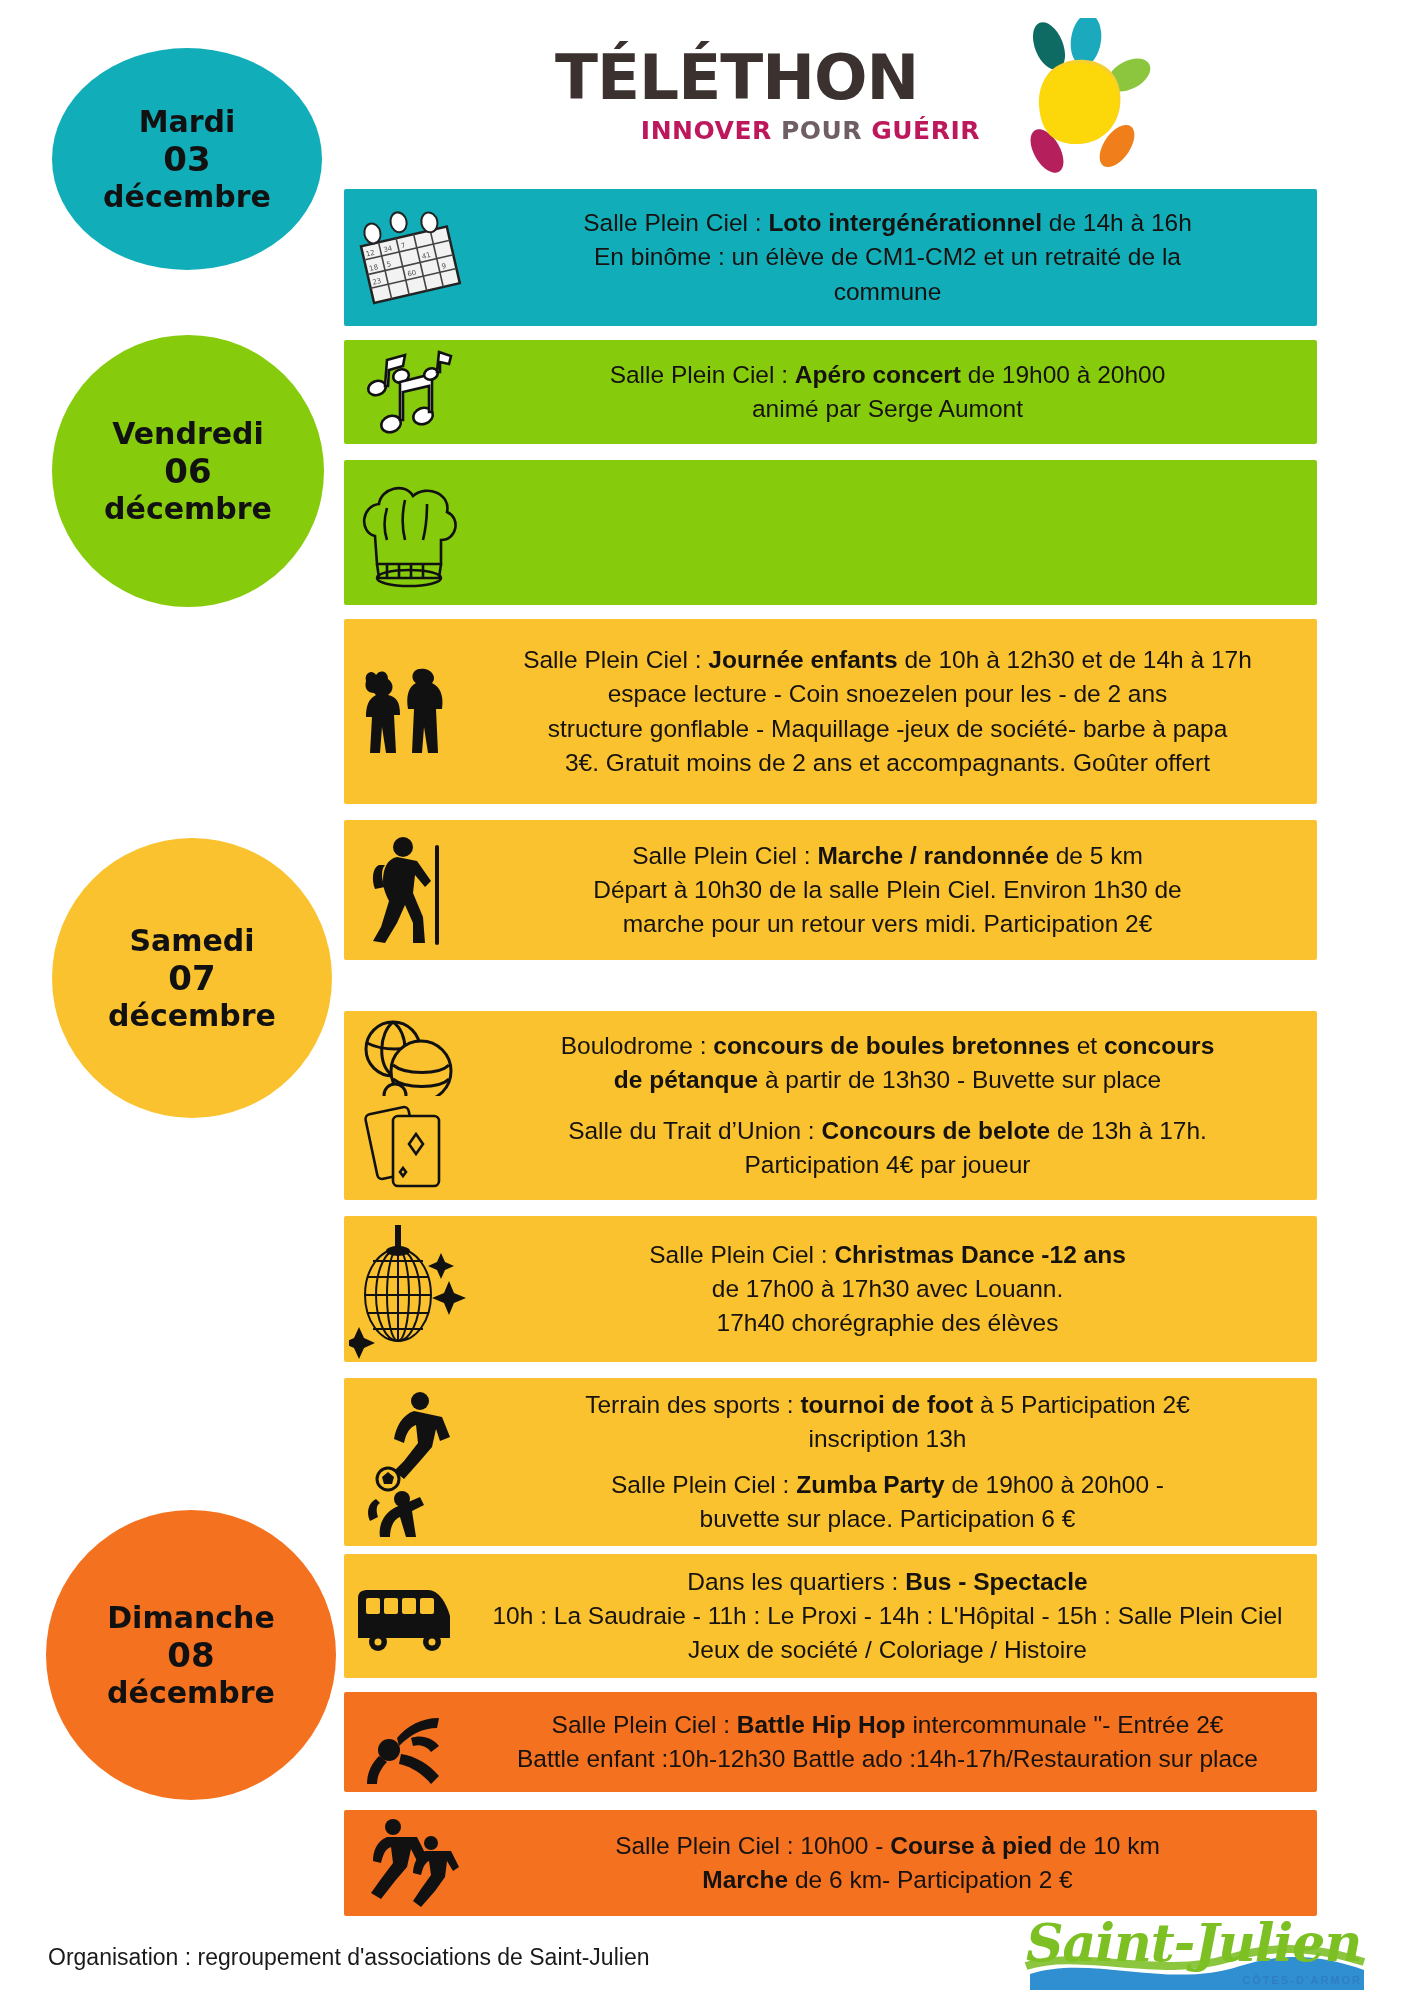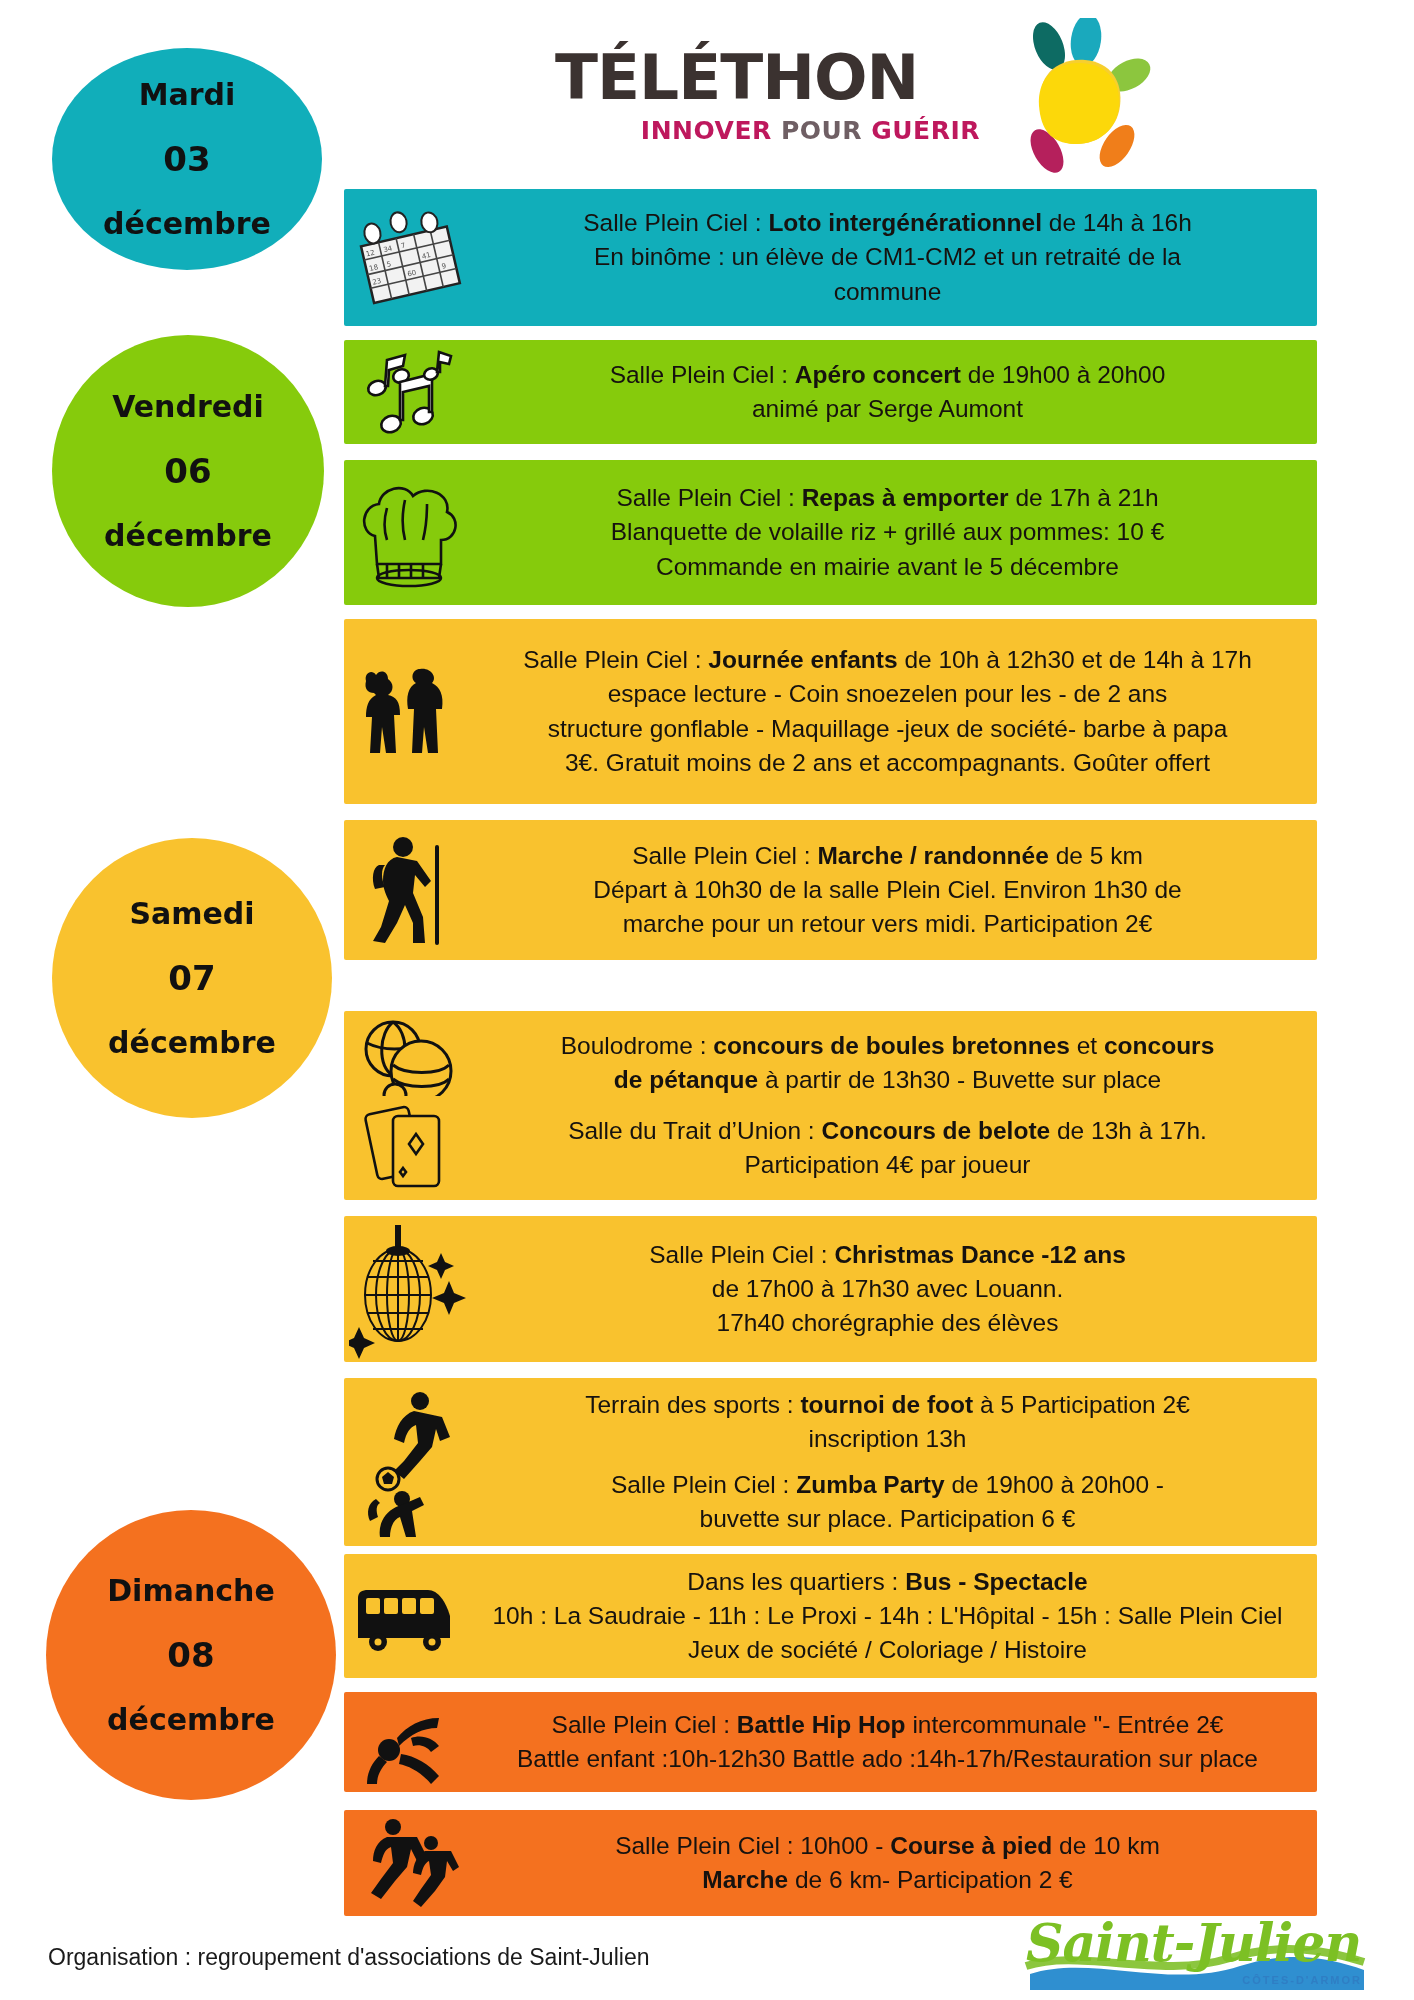--- a/index.html
+++ b/index.html
@@ -30,21 +30,20 @@
   .logo-sub .grey { color: #6f5f64; }
   .sun { position: absolute; left: 432px; top: 0px; width: 175px; height: 160px; }
 
   
   .circle {
     position: absolute; border-radius: 50%;
     display: flex; flex-direction: column; align-items: center; justify-content: center;
     text-align: center; color: #111;
     font-family: "DejaVu Sans", sans-serif; font-weight: 700;
     line-height: 1.18;
-    gap: 27px;
   }
   .circle .l1 { font-size: 30px; }
   .circle .l2 { font-size: 34px; }
   .circle .l3 { font-size: 30px; }
 
   
   .row {
     position: absolute; left: 344px; width: 973px;
     display: flex; align-items: center; border-radius: 2px;
   }
@@ -196,25 +195,20 @@
           <path d="M22 62 C6 58 8 32 26 30 C28 14 52 8 60 22 C74 10 98 20 94 38 C108 44 104 66 88 66 L88 90 L24 90 Z"></path>
           <path d="M24 90 L26 104 L86 104 L88 90"></path>
           <path d="M34 34 C30 48 32 60 34 66"></path>
           <path d="M52 26 C48 44 50 58 52 66"></path>
           <path d="M74 30 C74 46 72 58 70 66"></path>
           <path d="M34 90 L34 104 M46 90 L46 104 M58 90 L58 104 M70 90 L70 104"></path>
           <ellipse cx="56" cy="104" rx="32" ry="8"></ellipse>
         </g>
       </svg>
     </div>
-    <div class="txt">
-        <div><span>Salle Plein Ciel : </span><b>Repas à emporter</b><span> de 17h à 21h</span></div>
-        <div><span>Blanquette de volaille riz + grillé aux pommes: 10 €</span></div>
-        <div><span>Commande en mairie avant le 5 décembre</span></div>
-      </div>
   </div>
 
   <div class="row" id="ev3" style="top:619px; height:185px; background:#F9C22E;">
     <div class="icon">
       <svg width="110" height="110" viewBox="0 0 110 110">
         <g fill="#111">
           <path d="M34 22 C34 14 26 12 22 18 C18 12 10 16 12 24 C10 32 14 36 20 36 L22 38 C14 42 12 50 12 60 L18 60 L16 96 L26 96 L28 70 L32 96 L42 96 L40 58 L46 58 C46 44 42 40 34 38 C40 34 40 26 34 22 Z"></path>
           <path d="M66 12 C58 12 56 22 62 26 C54 30 52 40 54 52 L60 52 L58 96 L68 96 L70 70 L74 96 L84 96 L82 52 L88 52 C90 38 86 30 78 26 C84 20 76 10 66 12 Z"></path>
         </g>
       </svg>

